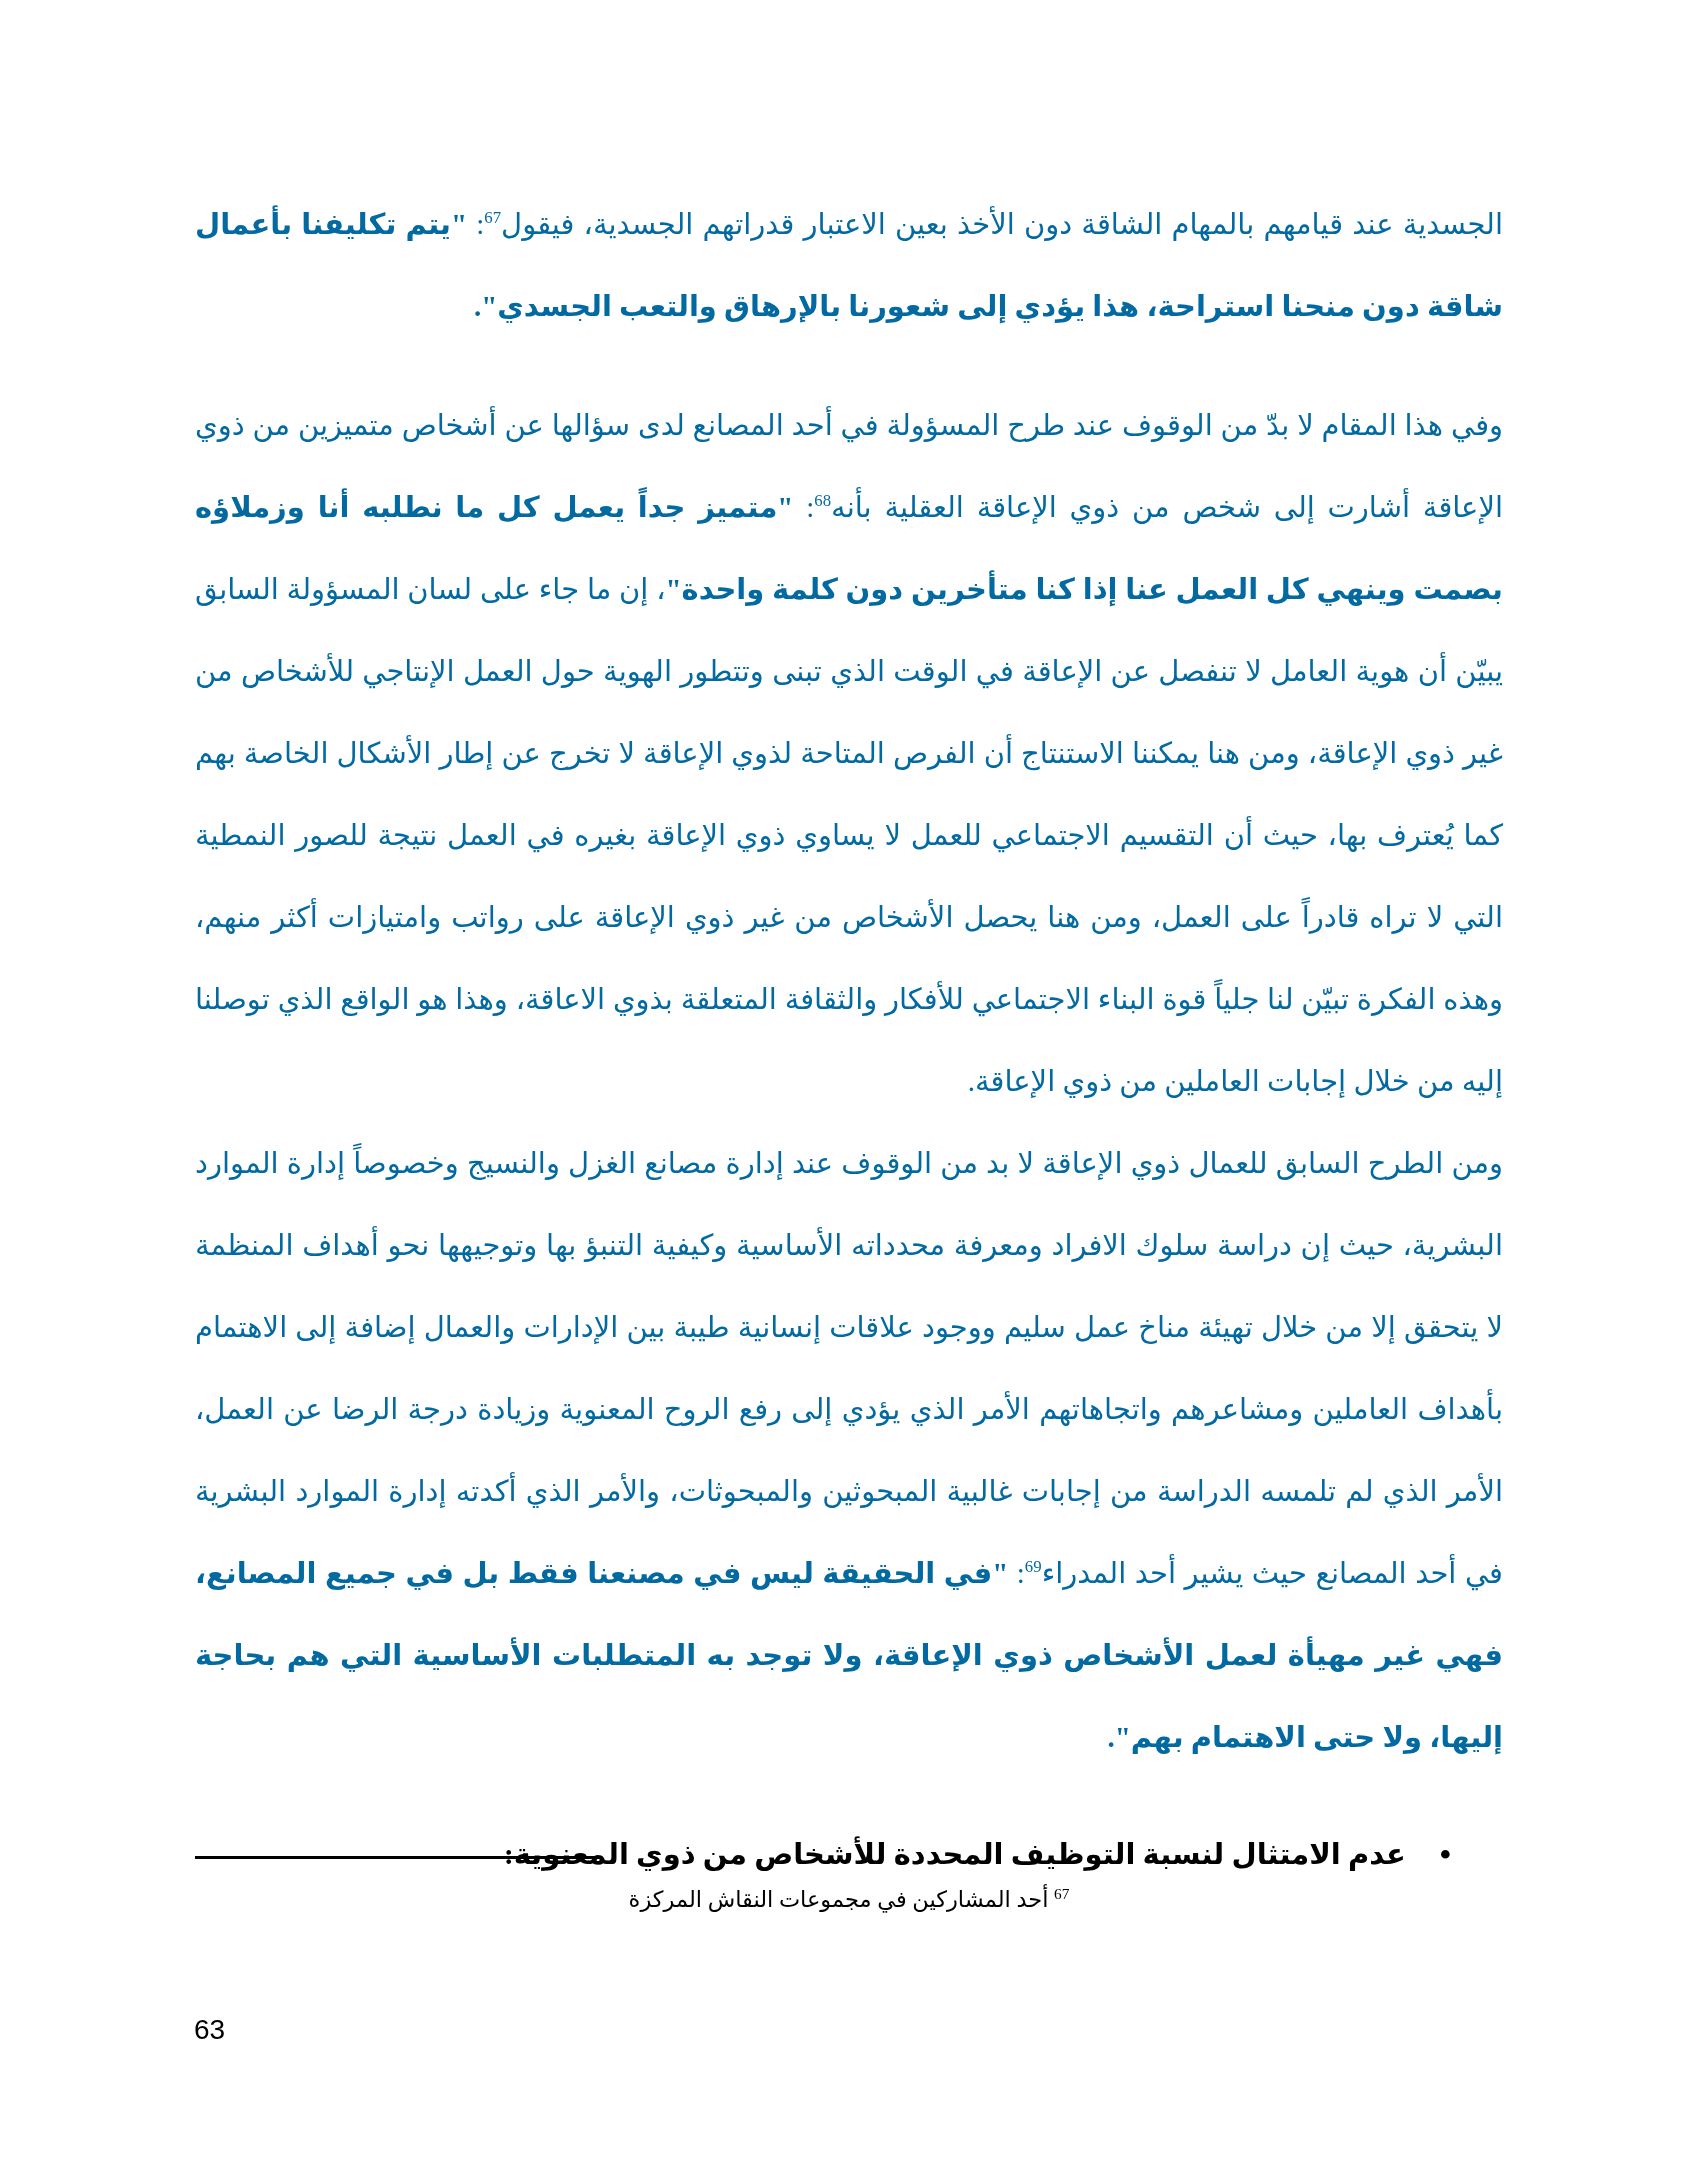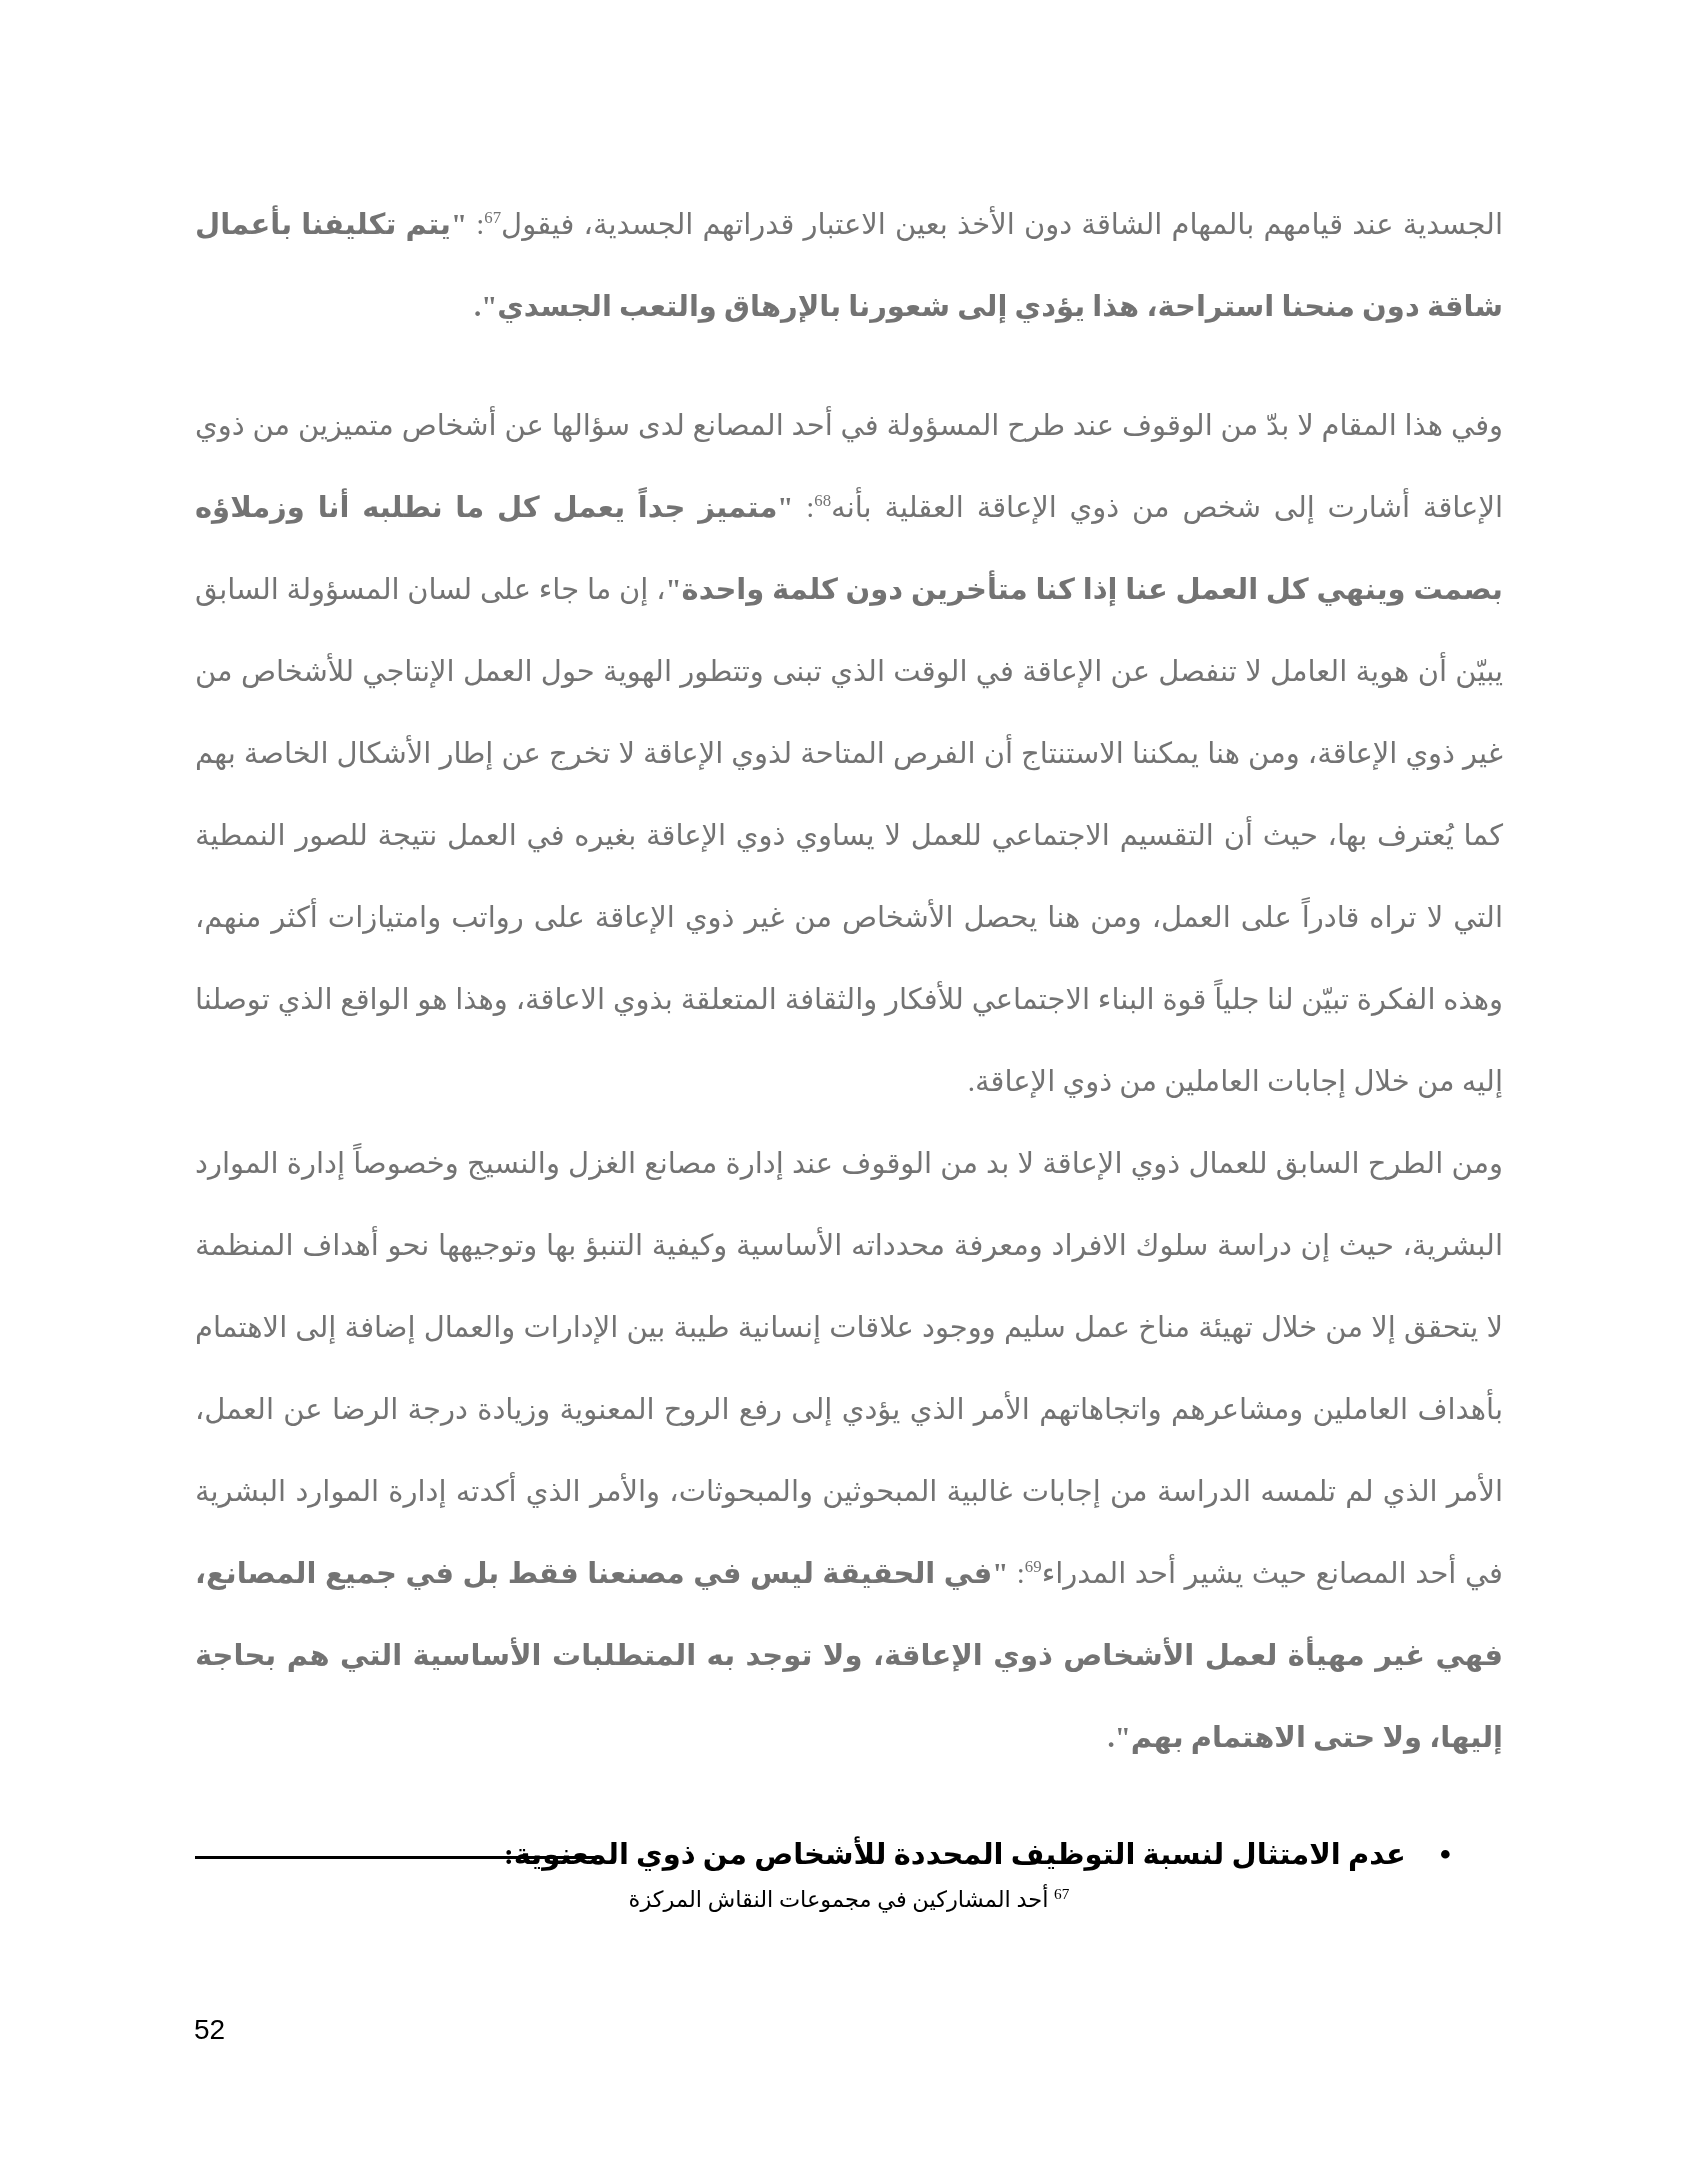--- a/index.html
+++ b/index.html
@@ -14,21 +14,21 @@
     position:absolute;
     top:183px;right:184px;left:195px;
     direction:rtl;
   }
   .para{
     margin:0;
     font-size:29px;
     line-height:82px;
     text-align:justify;
     text-justify:inter-word;
-    color:#737373;
+    color:#0369a1;
   }
   .para.gap-large{margin-top:37px;}
   .para.gap-none{margin-top:0;}
   .b{font-weight:bold;}
   sup.sup{
     font-size:0.58em;
     line-height:0;
     vertical-align:super;
     font-family:"Liberation Serif","DejaVu Serif",serif;
   }
@@ -97,16 +97,16 @@
     </div>
   </main>
 
   <footer class="footnotes">
     <div class="fn-sep"></div>
     <div class="fn-list">
       <div class="footnote"><sup class="sup">67</sup><span> أحد المشاركين في مجموعات النقاش المركزة</span></div>
     </div>
   </footer>
 
-  <div class="page-number">52</div>
+  <div class="page-number">63</div>
 
 </div>
 
 
 </body></html>

